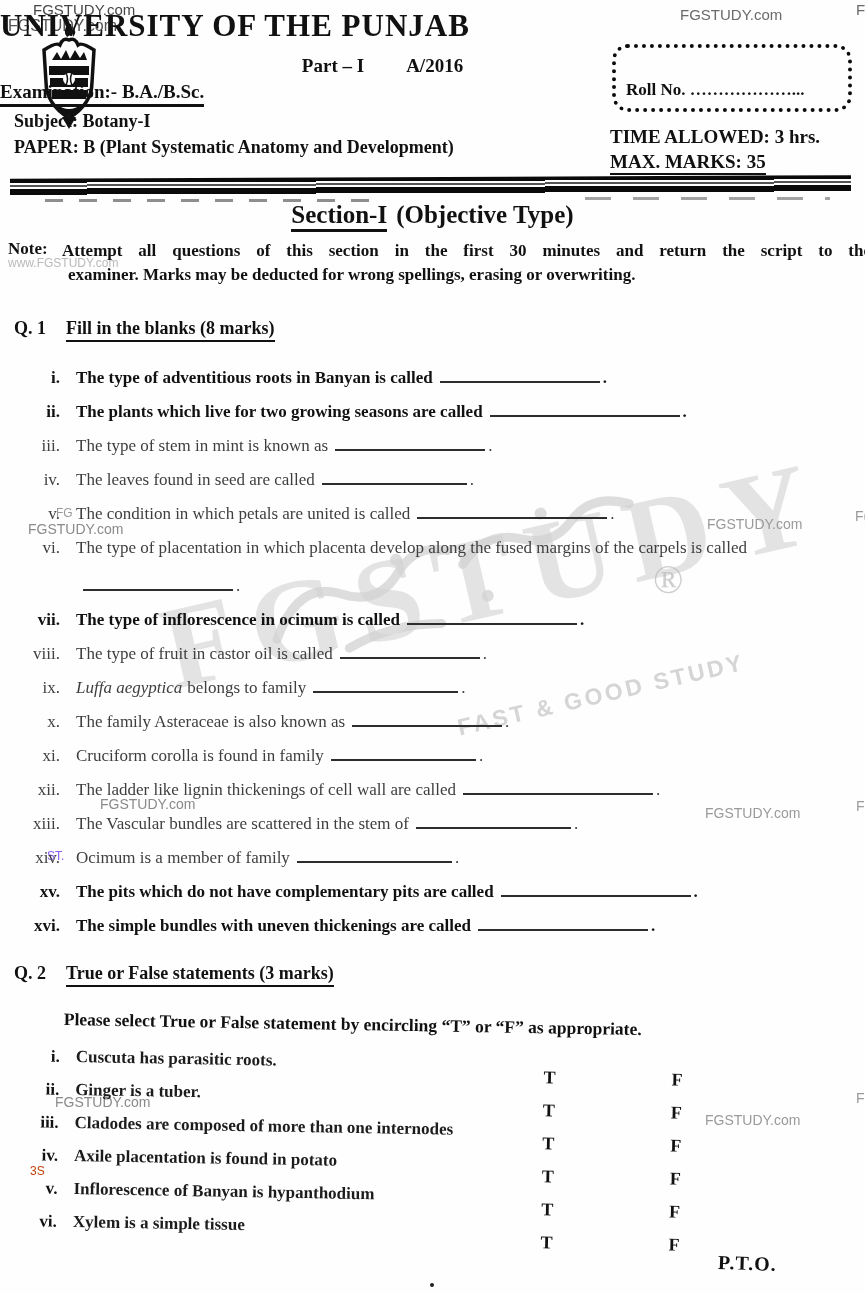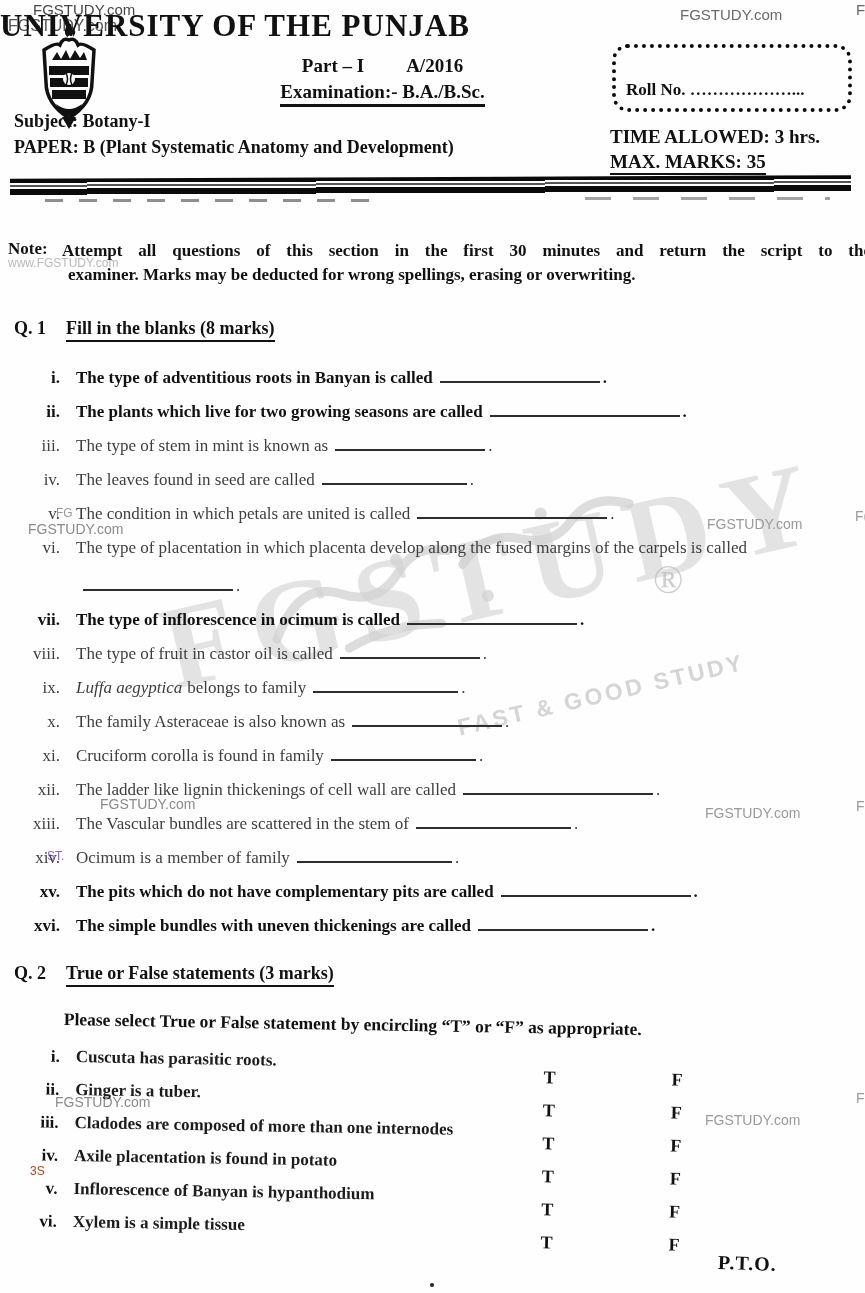--- a/index.html
+++ b/index.html
@@ -21,21 +21,21 @@
   .regmark{position:absolute;left:653px;top:556px;z-index:0;font-size:40px;
            color:rgba(185,185,185,0.7);}
   .urdu-squiggle{position:absolute;left:250px;top:505px;z-index:0;transform:rotate(-9deg);}
 
   
   .logo{position:absolute;left:32px;top:22px;z-index:2;}
   .title{position:absolute;top:8px;left:0;right:0;text-align:left;z-index:2;
          font-size:31px;font-weight:bold;letter-spacing:1px;}
   .part-line{position:absolute;top:55px;left:0;right:100px;display:flex;
              justify-content:center;gap:42px;font-size:19px;font-weight:bold;z-index:2;}
-  .exam-line-wrap{position:absolute;top:81px;left:0;right:100px;text-align:center;z-index:2;}
+  .exam-line-wrap{position:absolute;top:81px;left:0;right:100px;z-index:2;}
   .exam-line{display:inline-block;font-size:19px;font-weight:bold;
              border-bottom:3px solid #111;padding-bottom:1px;}
   .rollno-box{position:absolute;left:612px;top:44px;width:240px;height:68px;
               border:4px dotted #0d0d0d;border-radius:16px;display:flex;
               align-items:flex-end;padding:8px 10px;z-index:2;}
   .rollno-box span{font-size:17px;font-weight:bold;}
   .subject{position:absolute;left:14px;top:111px;font-size:18px;font-weight:bold;z-index:2;}
   .paper{position:absolute;left:14px;top:137px;font-size:18px;font-weight:bold;z-index:2;}
   .time{position:absolute;left:610px;top:126px;font-size:19px;font-weight:bold;z-index:2;}
   .marks{position:absolute;left:610px;top:151px;z-index:2;}
@@ -145,20 +145,23 @@
   </div>
   <div class="subject">Subject: Botany-I</div>
   <div class="paper">PAPER: B (Plant Systematic Anatomy and Development)</div>
   <div class="time">TIME ALLOWED: 3 hrs.</div>
   <div class="marks"><span>MAX. MARKS: 35</span></div>
 
   <div class="thick-rule"></div>
   <div class="rule-noise-l"></div>
   <div class="rule-noise-r"></div>
 
+  <div class="section-title">
+    <span class="u">Section-I</span><span class="rest">(Objective Type)</span>
+  </div>
 
   <div class="note">
     <span class="note-label">Note:</span>
     <div class="note-lines">
       <div class="note-line1">Attempt all questions of this section in the first 30 minutes and return the script to the</div>
       <div class="note-line2">examiner. Marks may be deducted for wrong spellings, erasing or overwriting.</div>
     </div>
   </div>
 
   <div class="q-head" id="q1-head">

